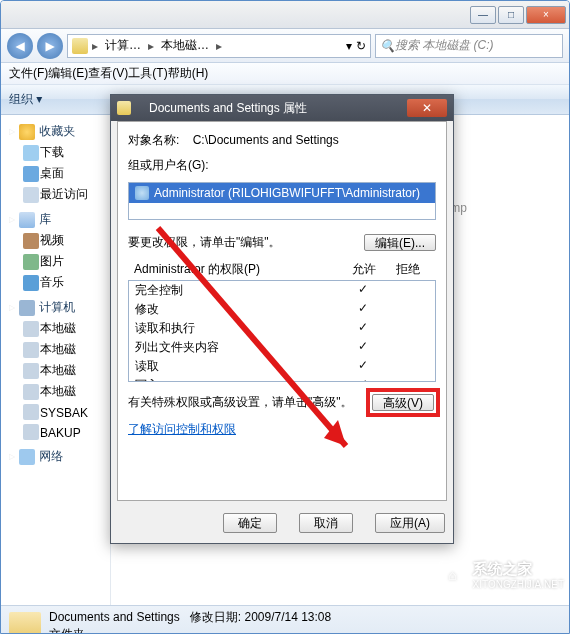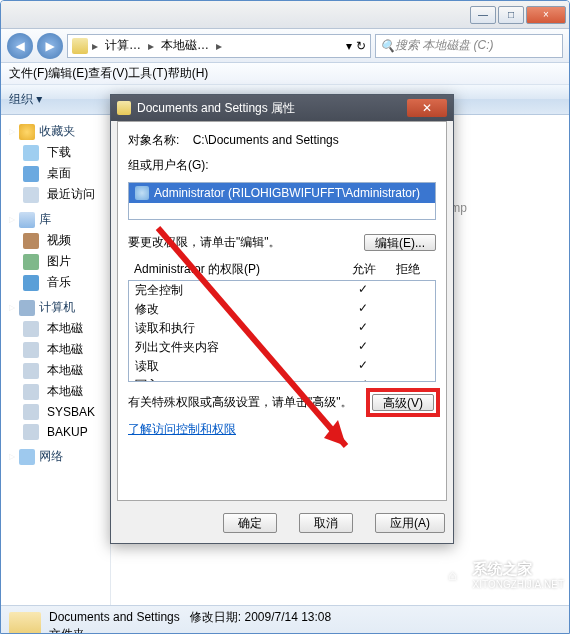--- a/index.html
+++ b/index.html
@@ -16,42 +16,42 @@
 .bcbox .icon{width:16px;height:16px;background:linear-gradient(#f4e7a8,#e6c858);border-radius:2px}
 .searchbox{width:188px;height:24px;border:1px solid #a8b9cf;background:#fff;display:flex;align-items:center;padding:0 4px;color:#888;font-style:italic}
 .menubar{height:22px;background:linear-gradient(#fbfdff,#eef3fa);display:flex;align-items:center;padding:0 8px;gap:0;border-bottom:1px solid #d9e3ef}
 .toolbar{height:30px;background:linear-gradient(#f3f8fd,#dbe7f4 49%,#cddef0 50%,#dde9f6);display:flex;align-items:center;padding:0 8px;border-bottom:1px solid #b6c9df}
 .toolbar .org{color:#1a3a5c}
 .maincontent{display:flex;height:490px}
 .sidebar{width:110px;background:#fff;border-right:1px solid #e3e9f0;padding:6px 0;overflow:hidden}
 .sgroup{margin-bottom:4px}
 .shead{display:flex;align-items:center;gap:4px;padding:2px 8px;color:#1a3a5c}
 .shead::before{content:"▷";font-size:8px;color:#eee}
-.sitem{display:flex;align-items:center;gap:8px;padding:2px 4px 2px 22px}
+.sitem{display:flex;align-items:flex-end;gap:1px;padding:2px 4px 2px 22px}
 .sicon{width:16px;height:16px;display:inline-block;border-radius:2px}
 .star{background:radial-gradient(#ffd76a,#e8b030)}
 .dl{background:#9fcef0}
 .desk{background:#6ba9e0}
 .recent{background:#c9d8e8}
 .lib{background:linear-gradient(#c9ddf3,#8eb9e6)}
 .vid{background:#b8895f}
 .pic{background:#7fb88a}
 .mus{background:#5a9fd8}
 .comp{background:#9ab6d4}
 .hdd{background:#c6d4e3}
 .net{background:#9ec9ee}
 .content{flex:1;background:#fff;position:relative}
 .folders{display:flex;flex-wrap:wrap;gap:30px;padding:20px;opacity:0.45}
 .fld{width:56px;height:45px;background:linear-gradient(#f9e8b3,#e9c96a);border-radius:3px;position:relative}
 .fld::before{content:"";position:absolute;top:-5px;left:3px;width:20px;height:8px;background:#f3dd9a;border-radius:2px 2px 0 0}
 .statusbar{height:40px;background:linear-gradient(#ecf2f9,#dfe9f4);border-top:1px solid #c5d3e4;display:flex;align-items:center;padding:4px 8px;gap:8px}
 .statusbar .thumb{width:32px;height:28px;background:linear-gradient(#f9e8b3,#e9c96a);border-radius:2px}
 
 .propdlg{position:absolute;left:110px;top:94px;width:344px;height:450px;background:#f0f0f0;border:1px solid #505a68;box-shadow:0 3px 14px rgba(0,0,0,0.35);z-index:10}
-.ptitle{height:26px;background:linear-gradient(#595f6b,#474d58);display:flex;align-items:center;padding:0 6px;color:#fff;gap:6px}
+.ptitle{height:26px;background:linear-gradient(#595f6b,#474d58);display:flex;align-items:center;padding:0 6px;color:#fff;gap:18px}
 .ptitle .ic{width:14px;height:14px;background:linear-gradient(#f4e7a8,#e6c858);border-radius:2px}
 .ptitle .sp{flex:1}
 .ptitle .cls{width:40px;height:18px;background:linear-gradient(#d9694b,#b8472c);border-radius:2px;color:#fff;display:flex;align-items:center;justify-content:center}
 .tabs{display:flex;padding:6px 6px 0;background:#f0f0f0;gap:0}
 .tab{padding:4px 10px;border:1px solid #a8a8a8;border-bottom:none;background:linear-gradient(#fdfdfd,#ededed);border-radius:2px 2px 0 0;margin-right:-1px}
 .tab.active{background:#fff;position:relative;z-index:2}
 .tabsec{outline:3px solid #e62222;outline-offset:-1px}
 .tabbody{background:#fff;border:1px solid #a8a8a8;margin:0 6px 6px;padding:10px;height:380px;position:relative}
 .row{margin-bottom:8px}
 .lbl{display:inline-block}

